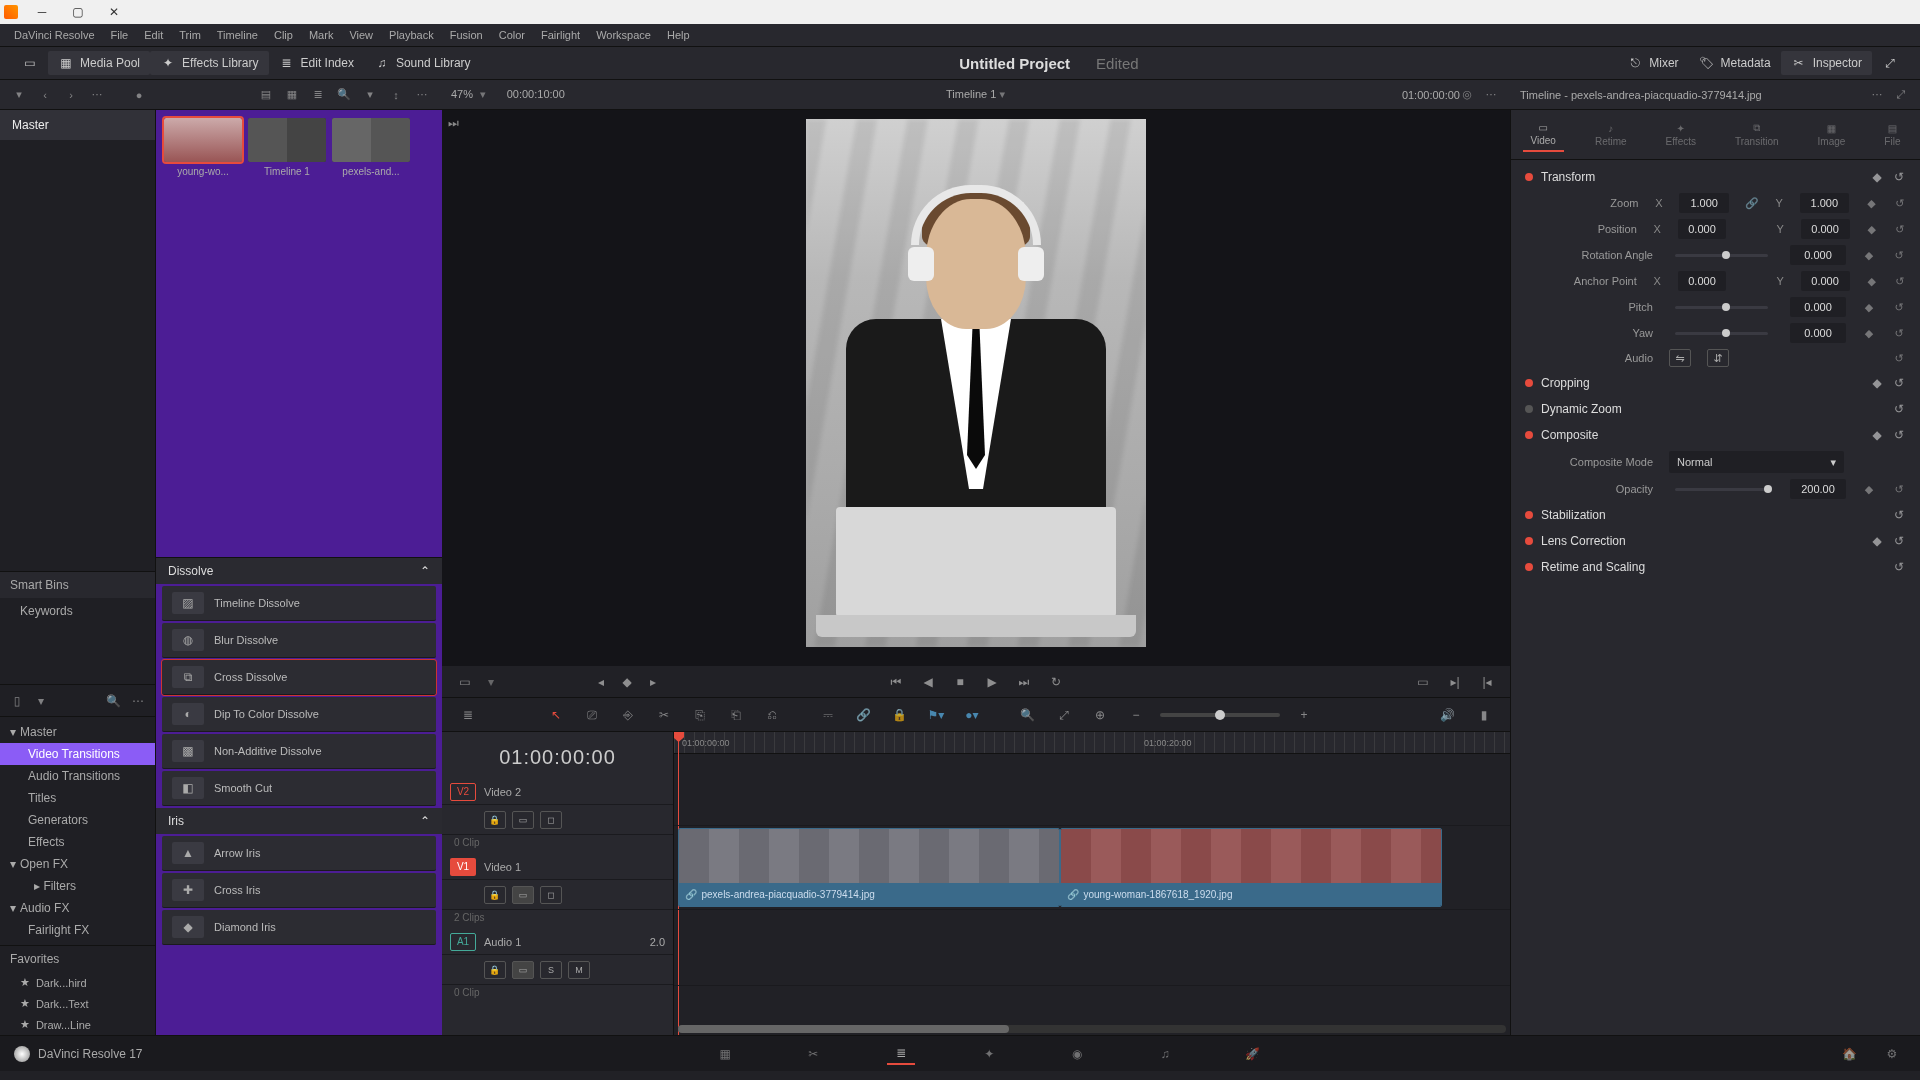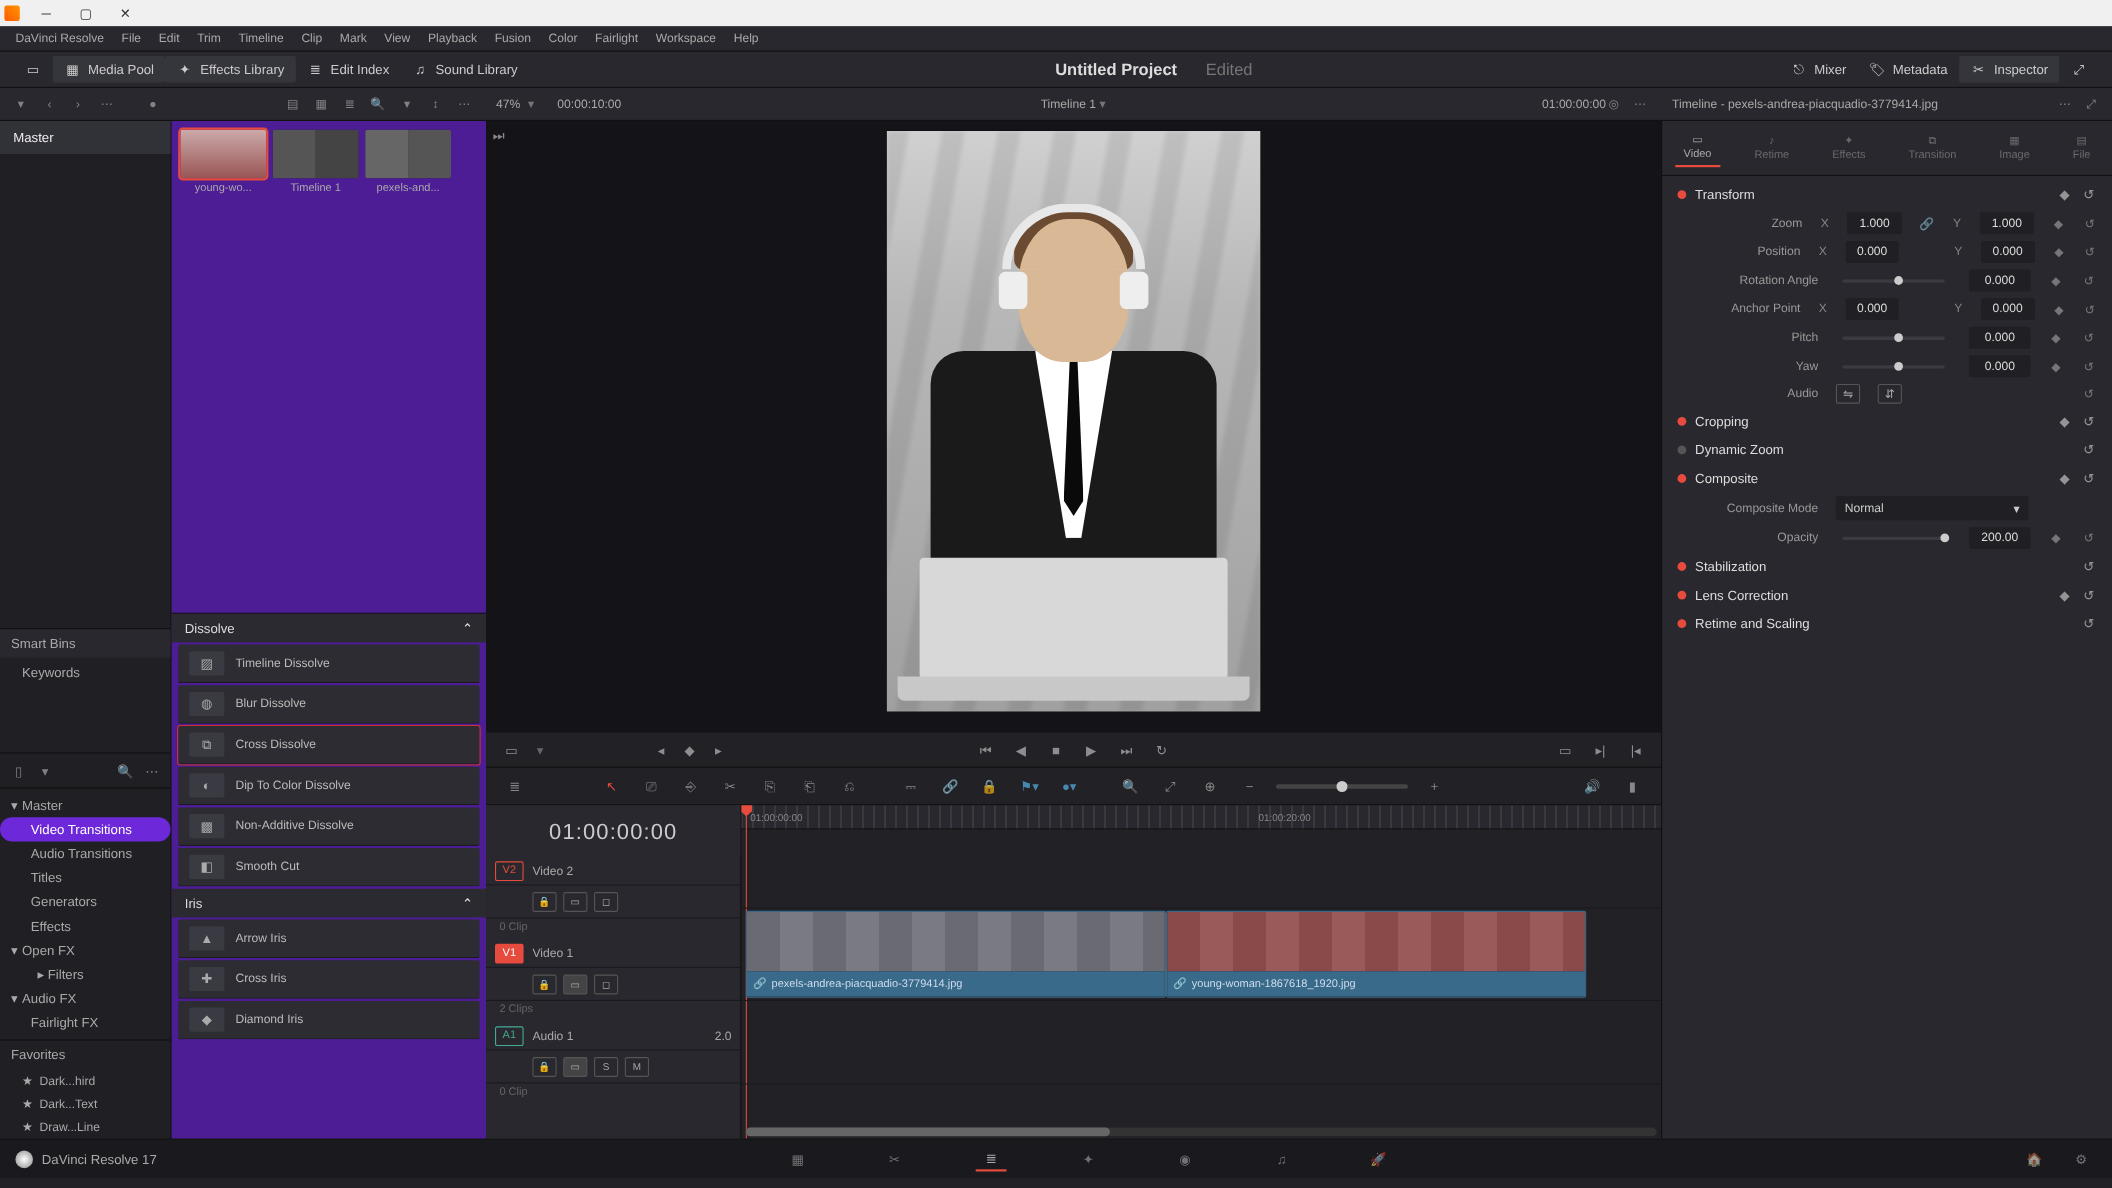--- a/index.html
+++ b/index.html
@@ -37,21 +37,21 @@
 
 
 .col-bins { width: 156px; background: #1f1f24; border-right: 1px solid #111; display: flex; flex-direction: column; }
 .bin-master { padding: 8px 12px; background: #313138; color: #eee; font-size: 12px; }
 .bins-spacer { flex: 1; }
 .smartbins-hdr { padding: 6px 10px; background: #28282e; font-size: 12px; border-top: 1px solid #111; }
 .smartbins-item { padding: 6px 20px; font-size: 12px; }
 .fx-tree { border-top: 1px solid #111; padding: 4px 0; font-size: 12px; }
 .fx-group { padding: 4px 10px; cursor: pointer; display: flex; align-items: center; gap: 4px; }
 .fx-item { padding: 4px 10px 4px 28px; cursor: pointer; }
-.fx-item.active { background: #6d28d9; color: #fff; border-radius: 11px; }
+.fx-item.active { background: #8b5cf6; color: #fff; }
 .fav-hdr { padding: 6px 10px; font-size: 12px; border-top: 1px solid #111; }
 .fav-item { padding: 4px 10px 4px 20px; font-size: 11px; display: flex; align-items: center; gap: 6px; }
 
 .col-media { width: 286px; background: #4c1d95; display: flex; flex-direction: column; }
 .media-thumbs { display: flex; gap: 6px; padding: 8px; }
 .thumb { width: 78px; text-align: center; }
 .thumb-img { width: 78px; height: 44px; background: #555; border-radius: 2px; position: relative; overflow: hidden; }
 .thumb.sel .thumb-img { outline: 2px solid #e64b3d; }
 .thumb-lbl { font-size: 10px; margin-top: 4px; color: #aaa; overflow: hidden; text-overflow: ellipsis; white-space: nowrap; }
 .media-spacer { flex: 1; }

